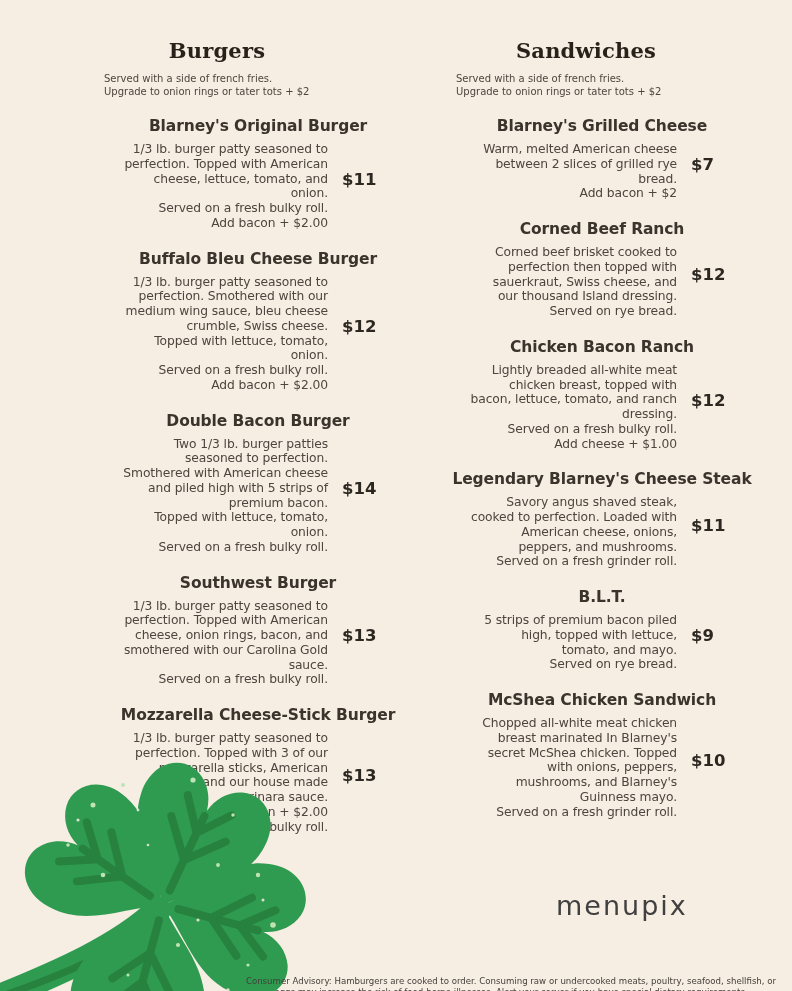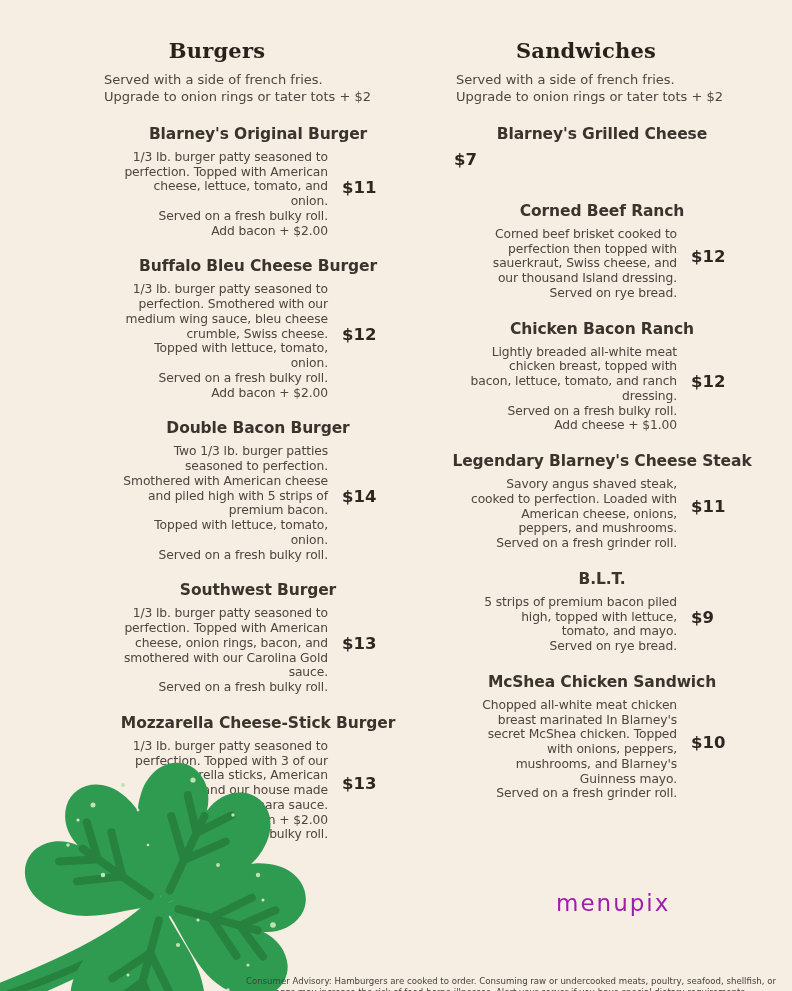--- a/index.html
+++ b/index.html
@@ -13,21 +13,21 @@
     display:grid; grid-template-columns:340px 324px; column-gap:12px;
   }
   .sec-head { width:258px; }
   .col2 .sec-head { width:292px; }
   .sec-title {
     margin:0 0 9px 0; text-align:center;
     font-family:"DejaVu Serif", serif; font-weight:700;
     font-size:21px; color:#29221a; letter-spacing:0.2px;
   }
   .sec-note {
-    margin:0 0 0 16px; font-size:13px; line-height:1.3;
+    margin:0 0 0 16px; font-size:10px; line-height:1.3;
     color:#4d463e; white-space:pre-line;
   }
   .item { margin-top:19px; }
   .item-name {
     margin:0 0 7px 0; font-size:15.5px; font-weight:700;
     color:#3a342c; white-space:nowrap; letter-spacing:-0.1px;text-align:center;
   }
   .item-row { display:flex; }
   .item-desc {
     margin:0 0 0 30px; width:210px;
@@ -38,21 +38,21 @@
     width:74px; padding-left:14px; padding-bottom:14px;
     display:flex; align-items:center;
     font-size:16.5px; font-weight:700; color:#2c2721;
   }
   .clover {
     position:absolute; left:0; top:738; width:350px; height:253px;
     top:738px;
   }
   .watermark {
     position:absolute; left:556px; top:890px;
-    font-size:23px; letter-spacing:2px; color:#a21caf;
+    font-size:27px; letter-spacing:2px; color:#404040;
   }
   .advisory {
     position:absolute; left:236px; right:6px; top:976px;
     font-size:8.6px; line-height:1.3; text-align:center; color:#45403a;
   }
 </style>
 </head>
 <body>
 
 <div class="page">
@@ -121,20 +121,22 @@
     <section class="col col2">
       <div class="sec-head">
         <h2 class="sec-title">Sandwiches</h2>
       </div>
       <p class="sec-note">Served with a side of french fries.
 Upgrade to onion rings or tater tots + $2</p>
 
       <div class="item">
         <h3 class="item-name">Blarney's Grilled Cheese</h3>
         <div class="item-row">
+          <p class="item-desc">Warm, melted American cheese between 2 slices of grilled rye bread.
+Add bacon + $2</p>
           <div class="item-price">$7</div>
         </div>
       </div>
 
       <div class="item">
         <h3 class="item-name">Corned Beef Ranch</h3>
         <div class="item-row">
           <p class="item-desc">Corned beef brisket cooked to perfection then topped with sauerkraut, Swiss cheese, and our thousand Island dressing. Served on rye bread.</p>
           <div class="item-price">$12</div>
         </div>

